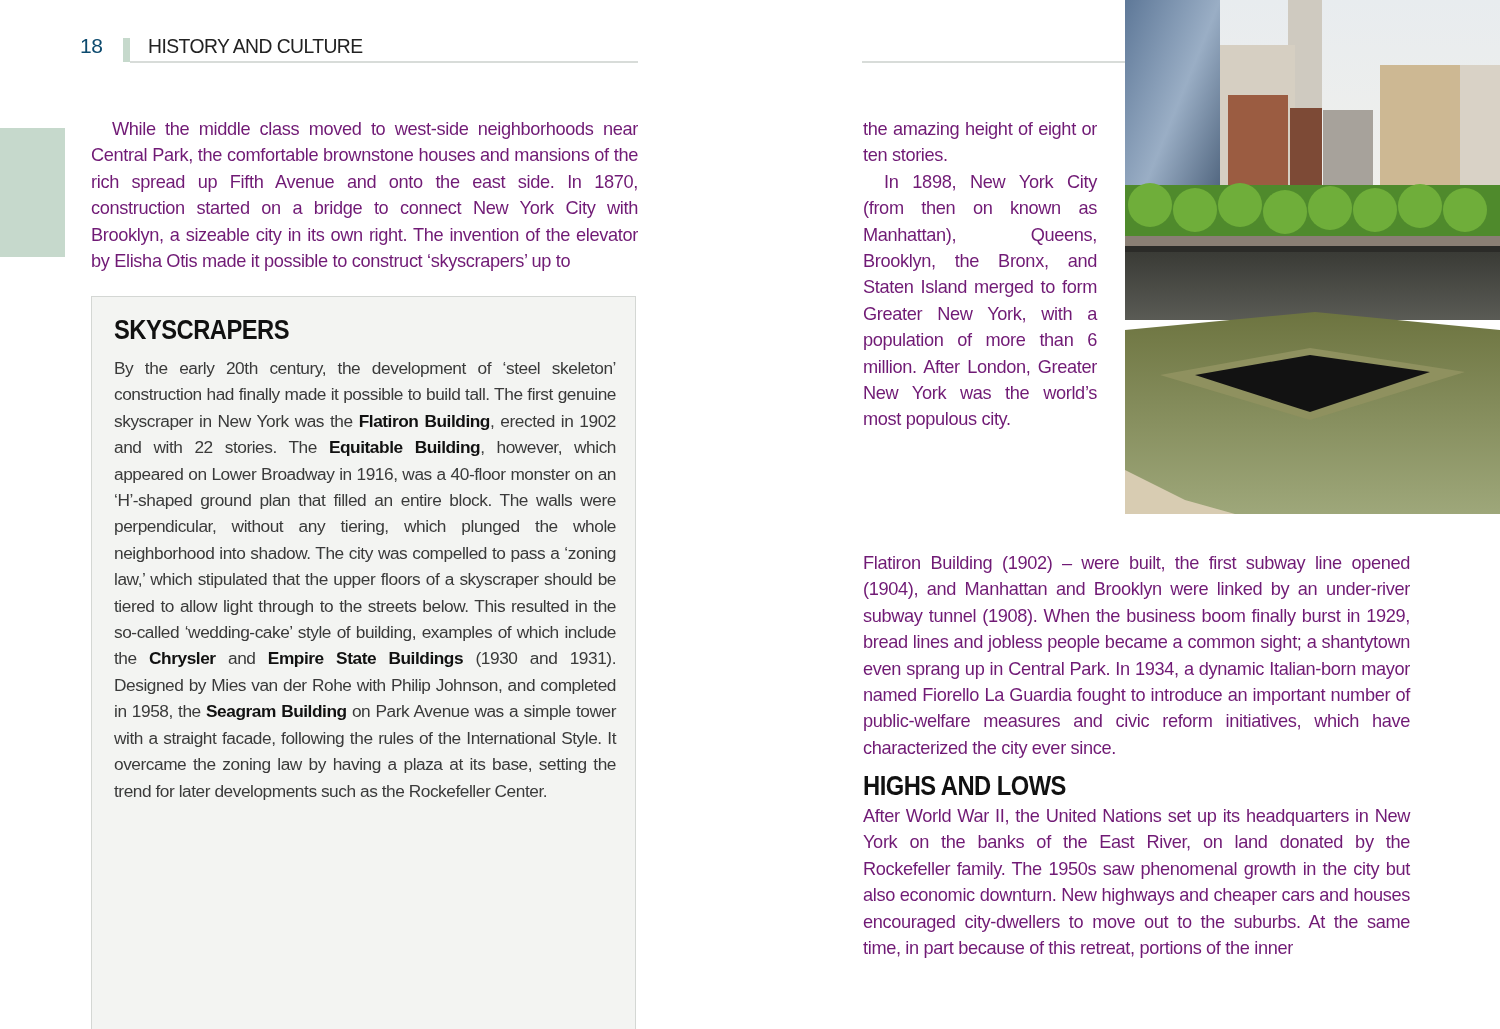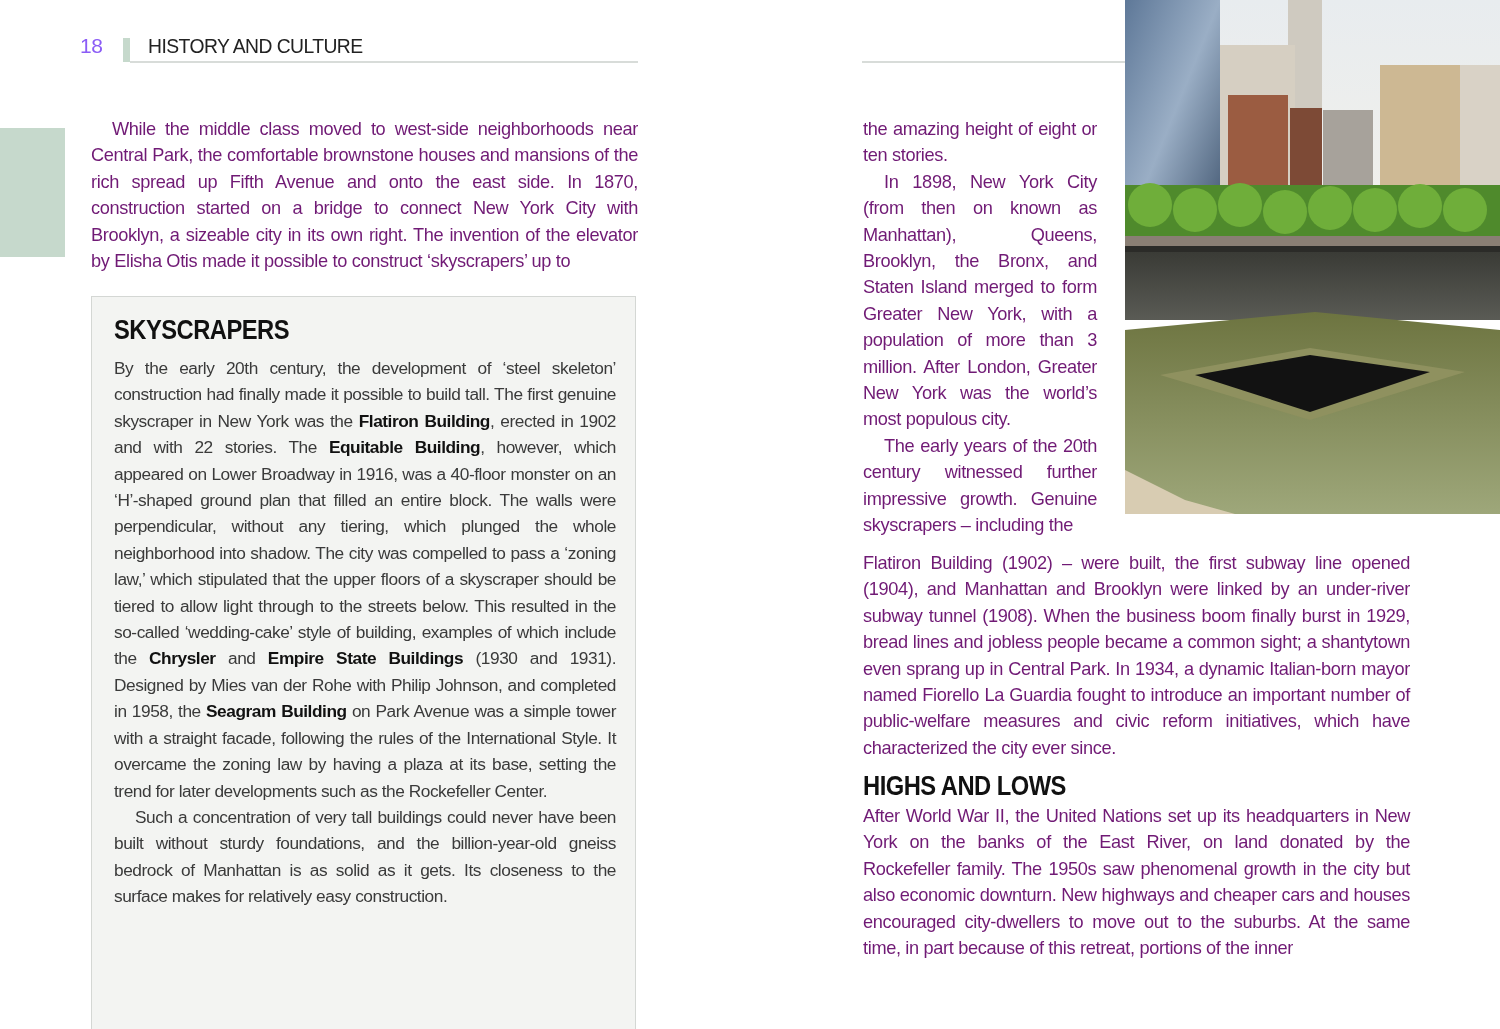--- a/index.html
+++ b/index.html
@@ -3,21 +3,21 @@
 <meta charset="utf-8">
 <style>
   html, body { margin: 0; padding: 0; }
   body {
     width: 1500px; height: 1029px; position: relative; overflow: hidden;
     background: #ffffff; color: #1c1c1c;
     font-family: "Liberation Sans", sans-serif;
   }
   .page-num {
     position: absolute; left: 80px; top: 34px; font-size: 21px;
-    font-family: "Liberation Sans", sans-serif; letter-spacing: -0.5px; color: #8b5cf6;
+    font-family: "Liberation Sans", sans-serif; letter-spacing: -0.5px; color: #0c4a6e;
   }
   .head-bar {
     position: absolute; left: 123px; top: 38px; width: 7px; height: 24px;
     background: #c6d9cc;
   }
   .head-title {
     position: absolute; left: 148px; top: 34px; font-size: 21px;
     font-family: "Liberation Sans", sans-serif; letter-spacing: -0.6px; color: #222;
     transform: scaleX(0.92); transform-origin: left;
   }
@@ -80,28 +80,26 @@
 <div class="side-tab"></div>
 
 <div class="intro body-text">
   <p class="indent">While the middle class moved to west-side neighborhoods near Central Park, the comfortable brownstone houses and mansions of the rich spread up Fifth Avenue and onto the east side. In 1870, construction started on a bridge to connect New York City with Brooklyn, a sizeable city in its own right. The invention of the elevator by Elisha Otis made it possible to construct ‘skyscrapers’ up to</p>
 </div>
 
 <div class="box">
   <div class="box-title">SKYSCRAPERS</div>
   <div class="box-body">
     <p id="box-p1">By the early 20th century, the development of ‘steel skeleton’ construction had finally made it possible to build tall. The first genuine skyscraper in New York was the <b>Flatiron Building</b>, erected in 1902 and with 22 stories. The <b>Equitable Building</b>, however, which appeared on Lower Broadway in 1916, was a 40-floor monster on an ‘H’-shaped ground plan that filled an entire block. The walls were perpendicular, without any tiering, which plunged the whole neighborhood into shadow. The city was compelled to pass a ‘zoning law,’ which stipulated that the upper floors of a skyscraper should be tiered to allow light through to the streets below. This resulted in the so-called ‘wedding-cake’ style of building, examples of which include the <b>Chrysler</b> and <b>Empire State Buildings</b> (1930 and 1931). Designed by Mies van der Rohe with Philip Johnson, and completed in 1958, the <b>Seagram Building</b> on Park Avenue was a simple tower with a straight facade, following the rules of the International Style. It overcame the zoning law by having a plaza at its base, setting the trend for later developments such as the Rockefeller Center.</p>
-    <p class="indent">Such a concentration of very tall buildings could never have been built without sturdy foundations, and the billion-year-old gneiss bedrock of Manhattan is as solid as it gets. Its closeness to the surface makes for relatively easy construction.</p>
   </div>
 </div>
 
 <div class="right-narrow body-text">
   <p>the amazing height of eight or ten stories.</p>
-  <p class="indent">In 1898, New York City (from then on known as Manhattan), Queens, Brooklyn, the Bronx, and Staten Island merged to form Greater New York, with a population of more than 3 million. After London, Greater New York was the world’s most populous city.</p>
-  <p class="indent">The early years of the 20th century witnessed further impressive growth. Genuine skyscrapers – including the</p>
+  <p class="indent">In 1898, New York City (from then on known as Manhattan), Queens, Brooklyn, the Bronx, and Staten Island merged to form Greater New York, with a population of more than 6 million. After London, Greater New York was the world’s most populous city.</p>
 </div>
 
 <div class="right-wide body-text">
   <p>Flatiron Building (1902) – were built, the first subway line opened (1904), and Manhattan and Brooklyn were linked by an under-river subway tunnel (1908). When the business boom finally burst in 1929, bread lines and jobless people became a common sight; a shantytown even sprang up in Central Park. In 1934, a dynamic Italian-born mayor named Fiorello La Guardia fought to introduce an important number of public-welfare measures and civic reform initiatives, which have characterized the city ever since.</p>
 </div>
 
 <div class="section-title">HIGHS AND LOWS</div>
 <div class="right-bottom body-text">
   <p>After World War II, the United Nations set up its headquarters in New York on the banks of the East River, on land donated by the Rockefeller family. The 1950s saw phenomenal growth in the city but also economic downturn. New highways and cheaper cars and houses encouraged city-dwellers to move out to the suburbs. At the same time, in part because of this retreat, portions of the inner</p>
 </div>

